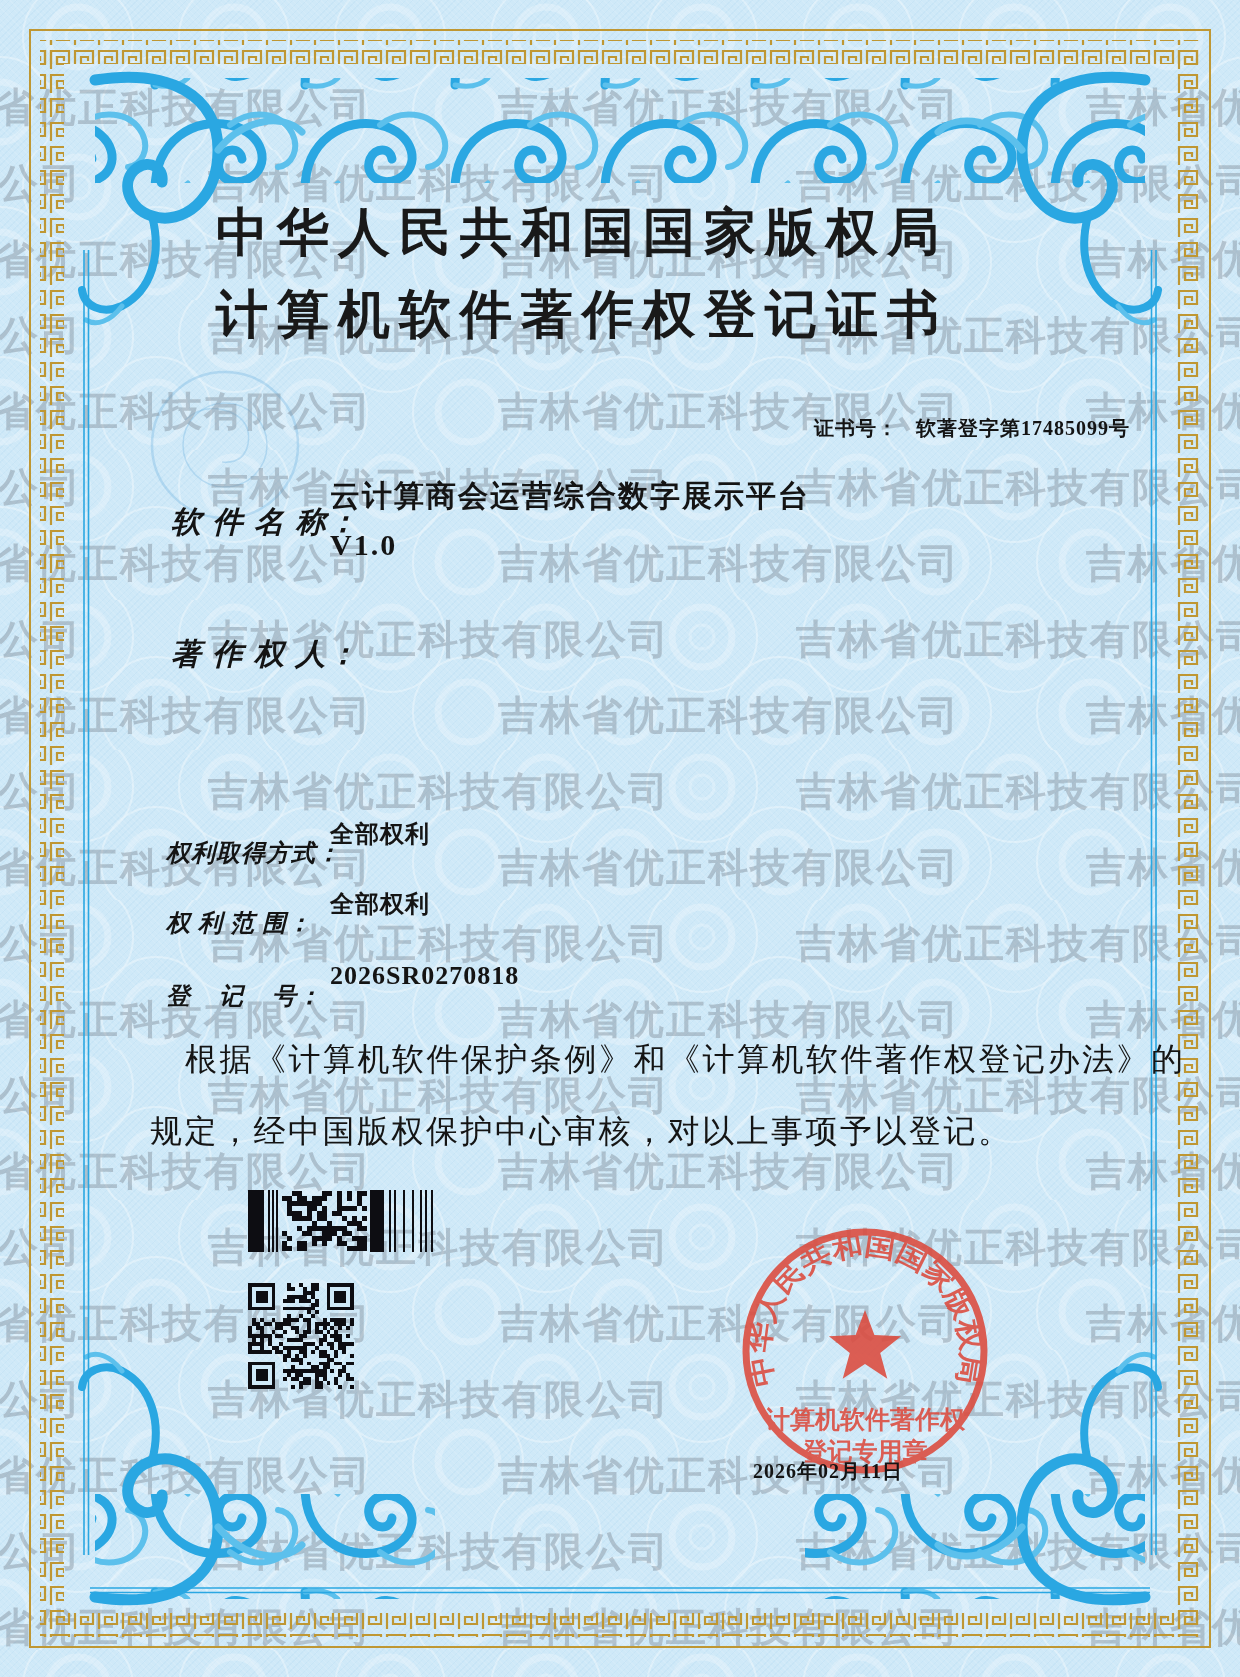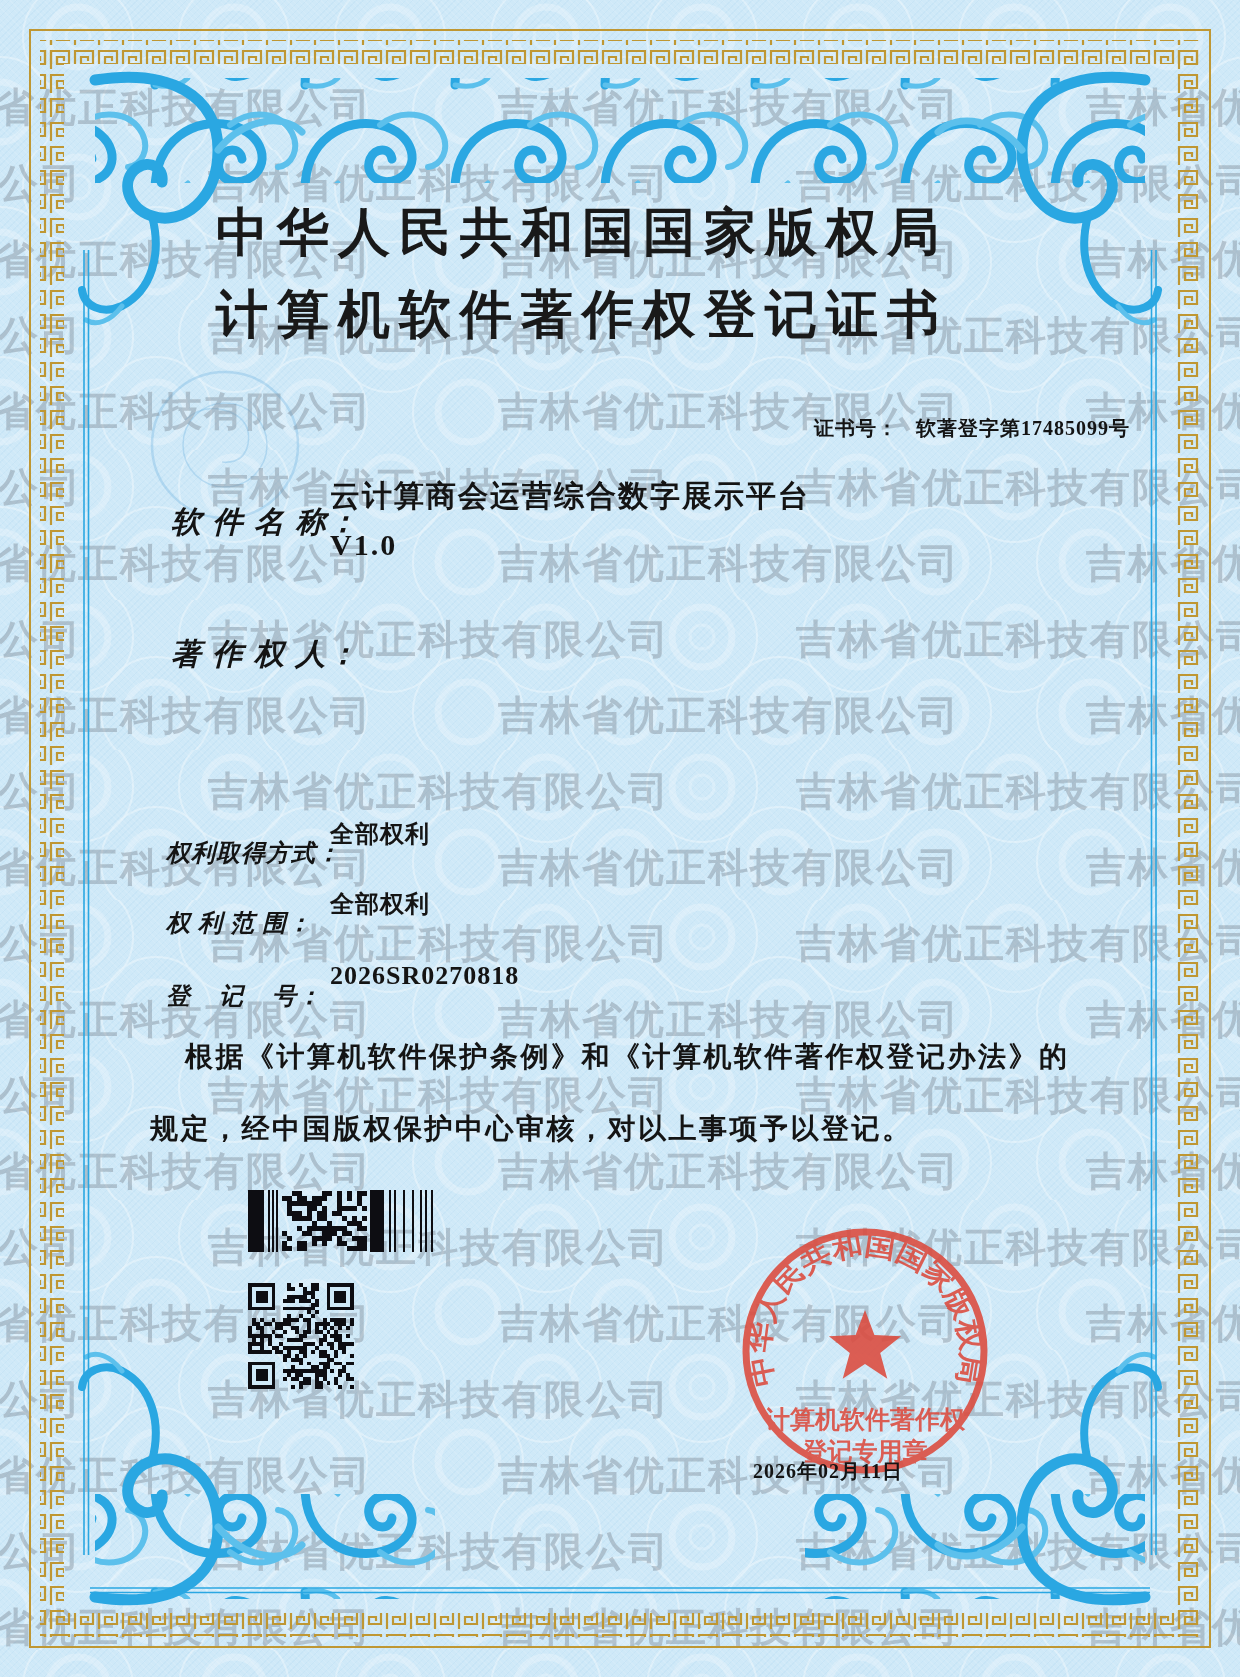--- a/index.html
+++ b/index.html
@@ -29,21 +29,21 @@
     font-weight:bold;font-size:52px;letter-spacing:9px;color:#191919;
     white-space:nowrap;
   }
   .certno{font-size:20px;font-weight:bold;letter-spacing:1px;white-space:pre;}
   .certno .val{margin-left:18px;}
   .field{white-space:pre;}
   .field .flabel{display:inline-block;white-space:pre;font-style:italic;}
   .field .fvalue{position:absolute;left:178px;top:8px;white-space:pre;}
   .f-big{font-size:30px;font-weight:bold;letter-spacing:2px;}
   .f-small{font-size:24px;font-weight:bold;letter-spacing:1px;}
-  .bodyline{font-size:28px;font-weight:700;letter-spacing:2.5px;white-space:pre;}
+  .bodyline{font-size:32px;font-weight:400;letter-spacing:2.5px;white-space:pre;}
   .dateline{font-size:20px;font-weight:600;letter-spacing:1px;}
   .seal{position:absolute;pointer-events:none;}
   .seal text{font-family:"Liberation Sans","DejaVu Sans",sans-serif;font-weight:bold;}
   #bc,#qr{position:absolute;}
 </style>
 </head>
 <body>
 
 <div class="texture"></div>
 

